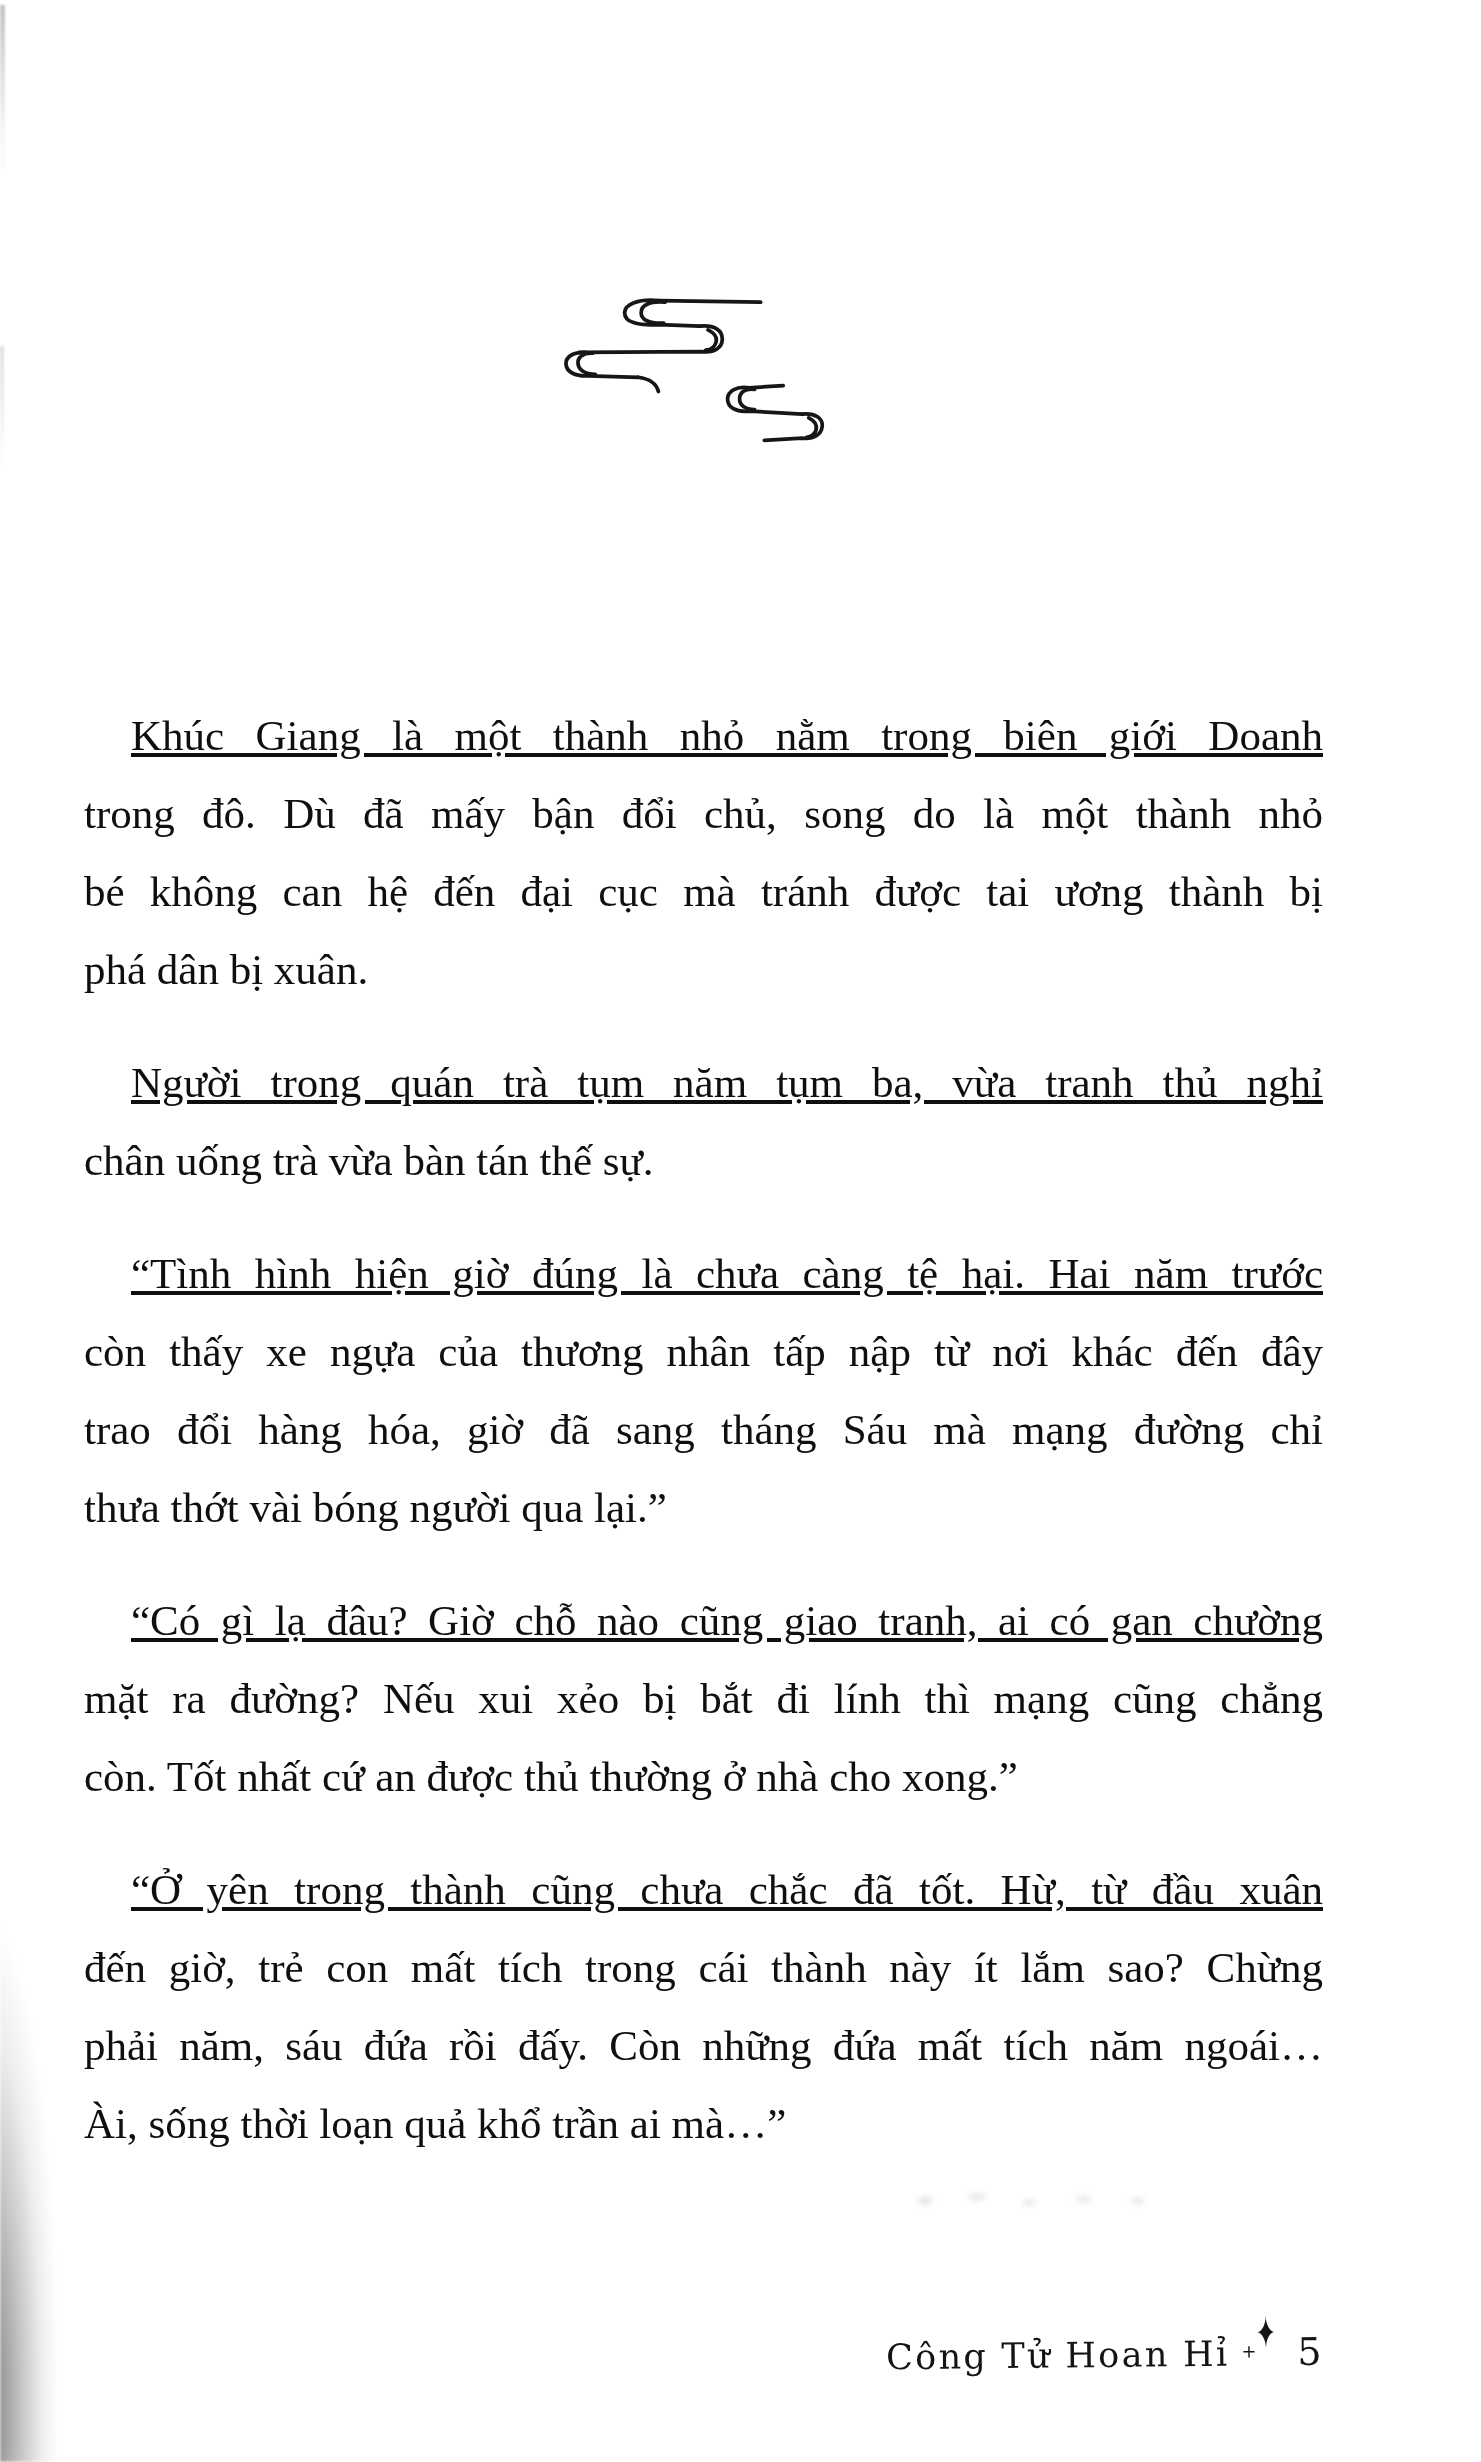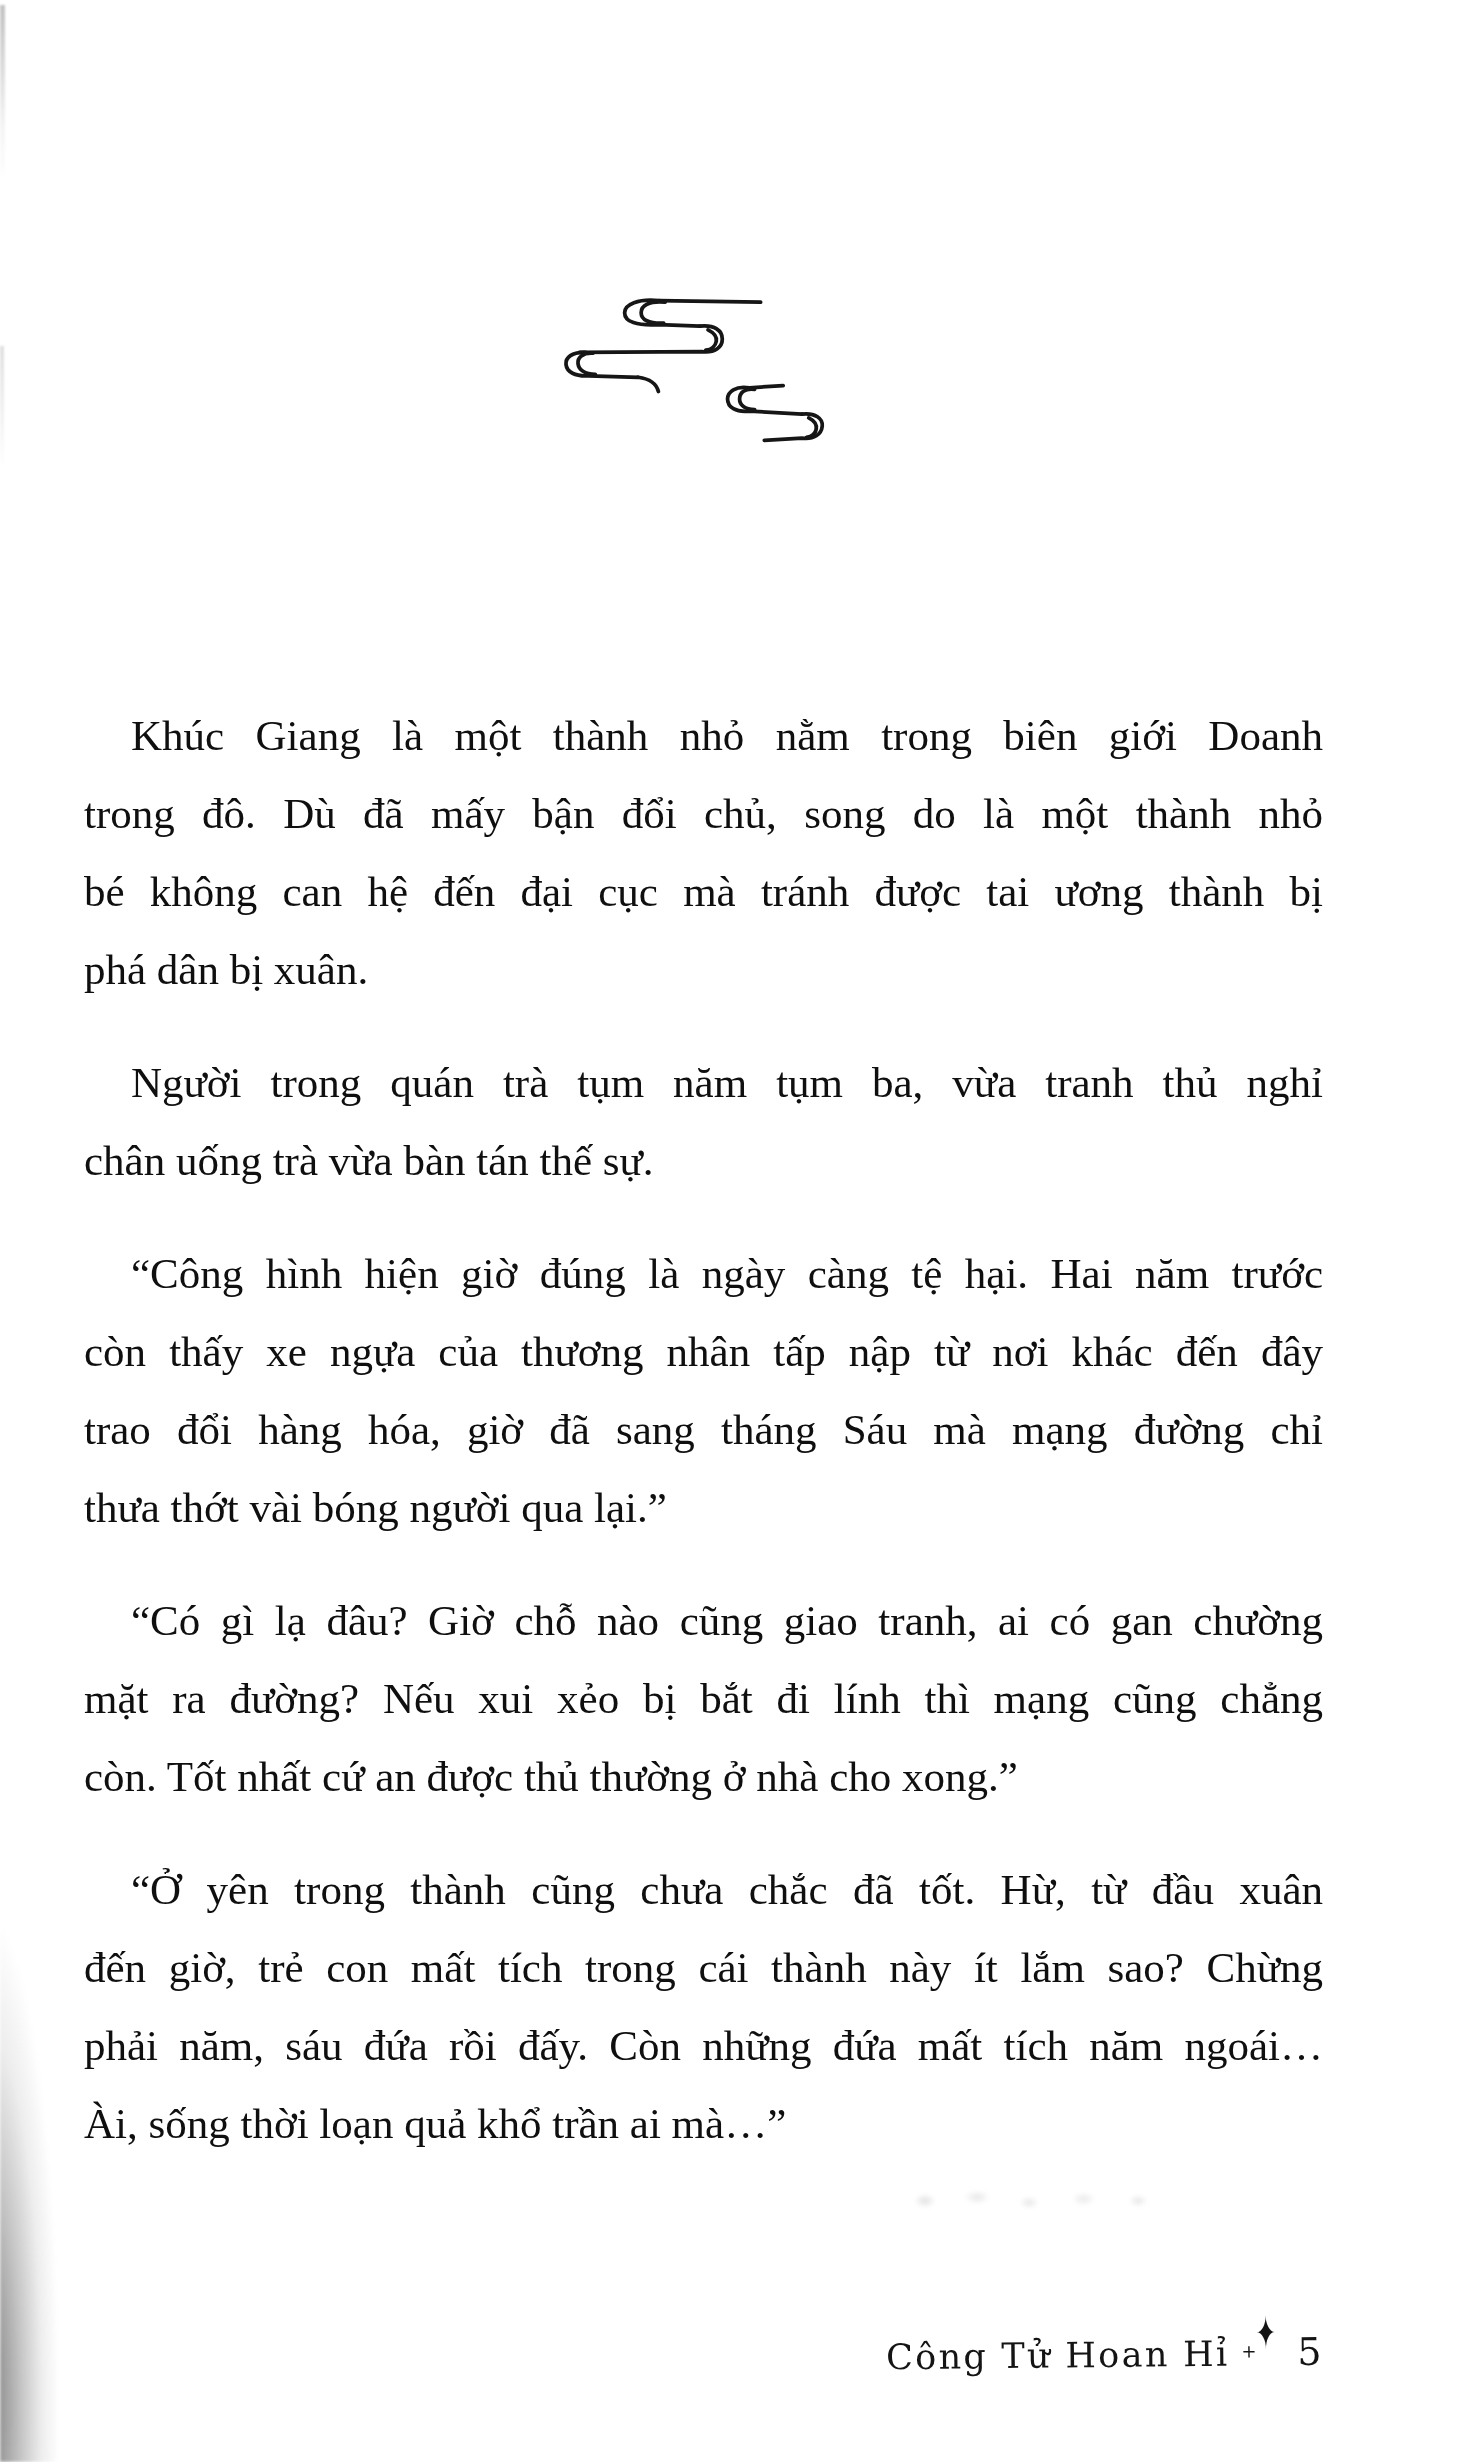--- a/index.html
+++ b/index.html
@@ -39,21 +39,21 @@
   }
   .para { margin: 0; }
   .para + .para { margin-top: 35px; }
   .line {
     height: 78px;
     line-height: 78px;
     font-size: 43px;
     text-align: justify;
     text-align-last: justify;
   }
-  .line.indent { padding-left: 47px; }
+  .line.indent { padding-left: 47px; text-decoration: underline; }
   .line.last { text-align-last: left; }
 
   
   .footer {
     position: absolute;
     top: 2322px;
     right: 160px;
     display: flex;
     align-items: baseline;
     gap: 12px;
@@ -155,21 +155,21 @@
         <div class="line indent">Khúc Giang là một thành nhỏ nằm trong biên giới Doanh</div>
         <div class="line">trong đô. Dù đã mấy bận đổi chủ, song do là một thành nhỏ</div>
         <div class="line">bé không can hệ đến đại cục mà tránh được tai ương thành bị</div>
         <div class="line last">phá dân bị xuân.</div>
       </div>
       <div class="para">
         <div class="line indent">Người trong quán trà tụm năm tụm ba, vừa tranh thủ nghỉ</div>
         <div class="line last">chân uống trà vừa bàn tán thế sự.</div>
       </div>
       <div class="para">
-        <div class="line indent">“Công hình hiện giờ đúng là ngày càng tệ hại. Hai năm trước</div>
+        <div class="line indent">“Tình hình hiện giờ đúng là chưa càng tệ hại. Hai năm trước</div>
         <div class="line">còn thấy xe ngựa của thương nhân tấp nập từ nơi khác đến đây</div>
         <div class="line">trao đổi hàng hóa, giờ đã sang tháng Sáu mà mạng đường chỉ</div>
         <div class="line last">thưa thớt vài bóng người qua lại.”</div>
       </div>
       <div class="para">
         <div class="line indent">“Có gì lạ đâu? Giờ chỗ nào cũng giao tranh, ai có gan chường</div>
         <div class="line">mặt ra đường? Nếu xui xẻo bị bắt đi lính thì mạng cũng chẳng</div>
         <div class="line last">còn. Tốt nhất cứ an được thủ thường ở nhà cho xong.”</div>
       </div>
       <div class="para">

